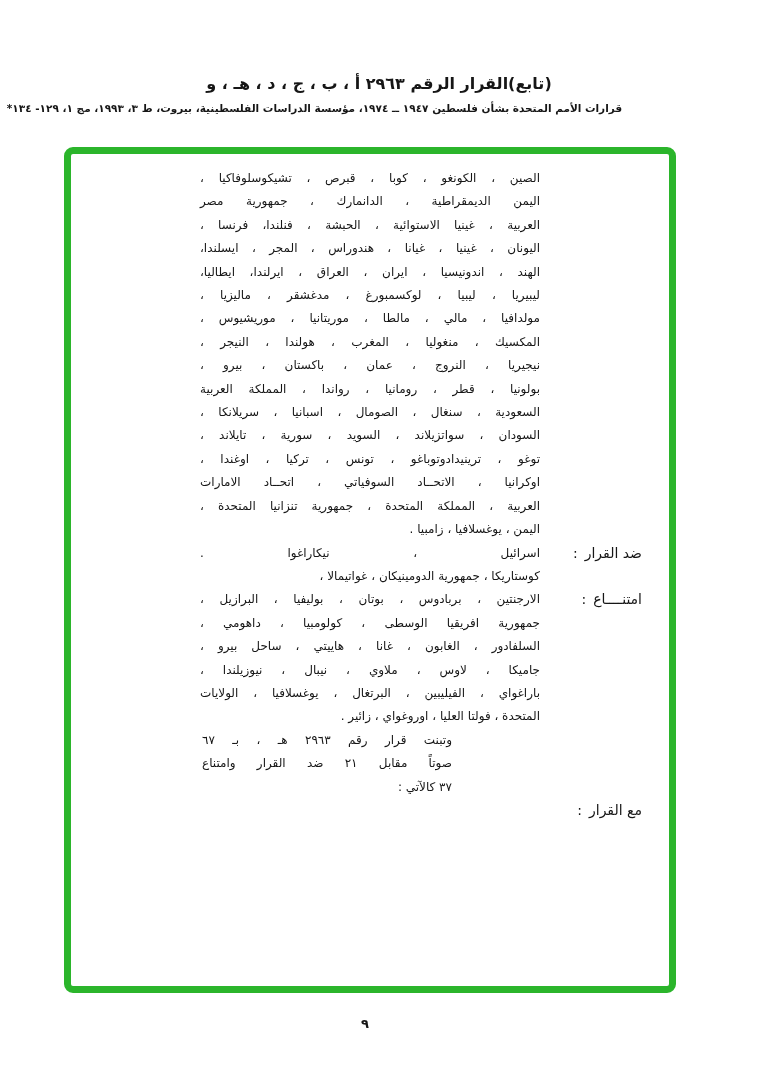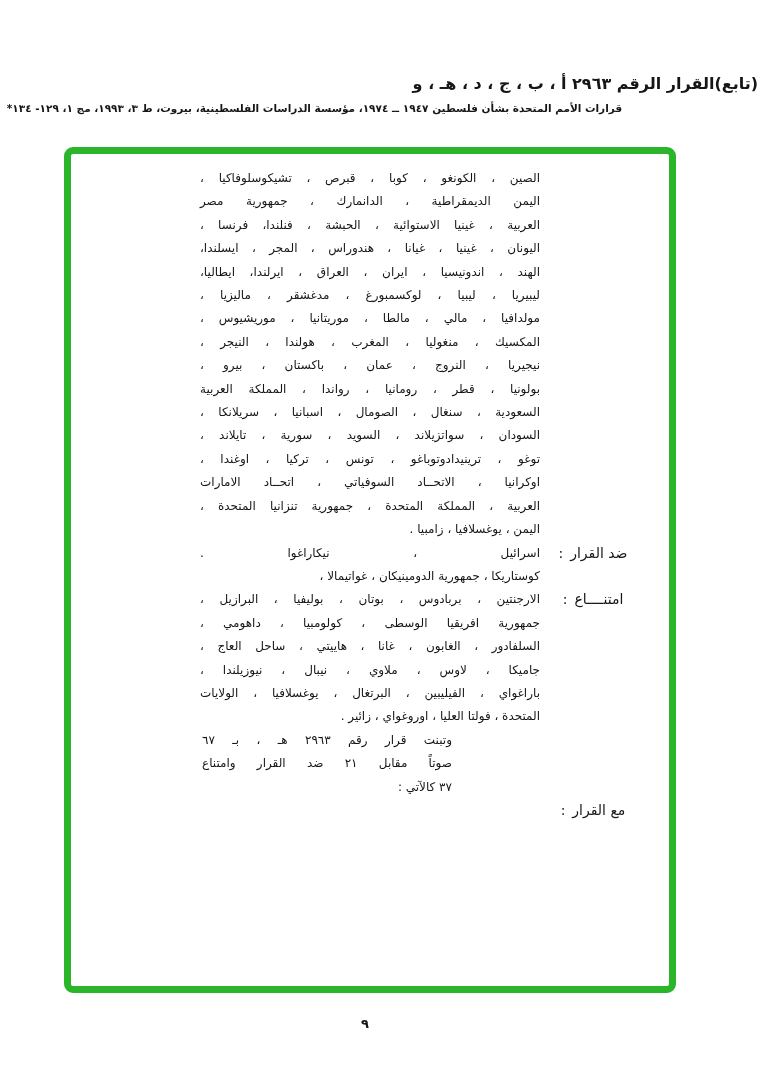--- a/index.html
+++ b/index.html
@@ -5,21 +5,21 @@
   html, body { margin: 0; padding: 0; background: #ffffff; }
   body {
     width: 758px; height: 1078px;
     position: relative;
     font-family: "DejaVu Sans", sans-serif;
     color: #161616;
     overflow: hidden;
   }
   .page-title {
     position: absolute; top: 74px; left: 0; width: 758px;
-    direction: rtl;
+    text-align: center; direction: rtl;
     font-size: 16px; font-weight: bold; letter-spacing: 0.5px;
   }
   .source-citation {
     position: absolute; top: 102px; left: 0; width: 629px;
     text-align: center; direction: rtl;
     font-size: 10.5px; font-weight: bold;
   }
   .decision-box {
     position: absolute; left: 64px; top: 147px;
     width: 598px; height: 832px;
@@ -29,21 +29,21 @@
   }
   .vote-blocks {
     position: absolute; top: 167px; left: 200px;
     width: 442px;
     direction: rtl;
   }
   .block { display: flex; }
   .block-label {
     width: 102px; flex: none;
     font-size: 14px; line-height: 23.4px;
-    text-align: center;
+    text-align: right;
     white-space: nowrap;
   }
   .block-label .sep { margin: 0 7px 0 4px; }
   .block-lines { width: 340px; flex: none; }
   .line {
     font-size: 12px; line-height: 23.4px;
     text-align: justify;
     text-align-last: justify;
     white-space: normal;
   }
@@ -93,21 +93,21 @@
         <div class="line">اسرائيل ، نيكاراغوا .</div>
         <div class="line">كوستاريكا ، جمهورية الدومينيكان ، غواتيمالا ،</div>
       </div>
   </div>
 
   <div class="block">
     <div class="block-label"><span>امتنــــاع</span><span class="sep">:</span></div>
     <div class="block-lines">
         <div class="line">الارجنتين ، بربادوس ، بوتان ، بوليفيا ، البرازيل ،</div>
         <div class="line">جمهورية افريقيا الوسطى ، كولومبيا ، داهومي ،</div>
-        <div class="line">السلفادور ، الغابون ، غانا ، هاييتي ، ساحل العاج ،</div>
+        <div class="line">السلفادور ، الغابون ، غانا ، هاييتي ، ساحل بيرو ،</div>
         <div class="line">جاميكا ، لاوس ، ملاوي ، نيبال ، نيوزيلندا ،</div>
         <div class="line">باراغواي ، الفيليبين ، البرتغال ، يوغسلافيا ، الولايات</div>
         <div class="line">المتحدة ، فولتا العليا ، اوروغواي ، زائير .</div>
       </div>
   </div>
 
   <div class="block">
     <div class="block-label"><span></span><span class="sep"></span></div>
     <div class="block-lines">
         <div class="line">وتبنت قرار رقم ٢٩٦٣ هـ ، بـ ٦٧</div>

